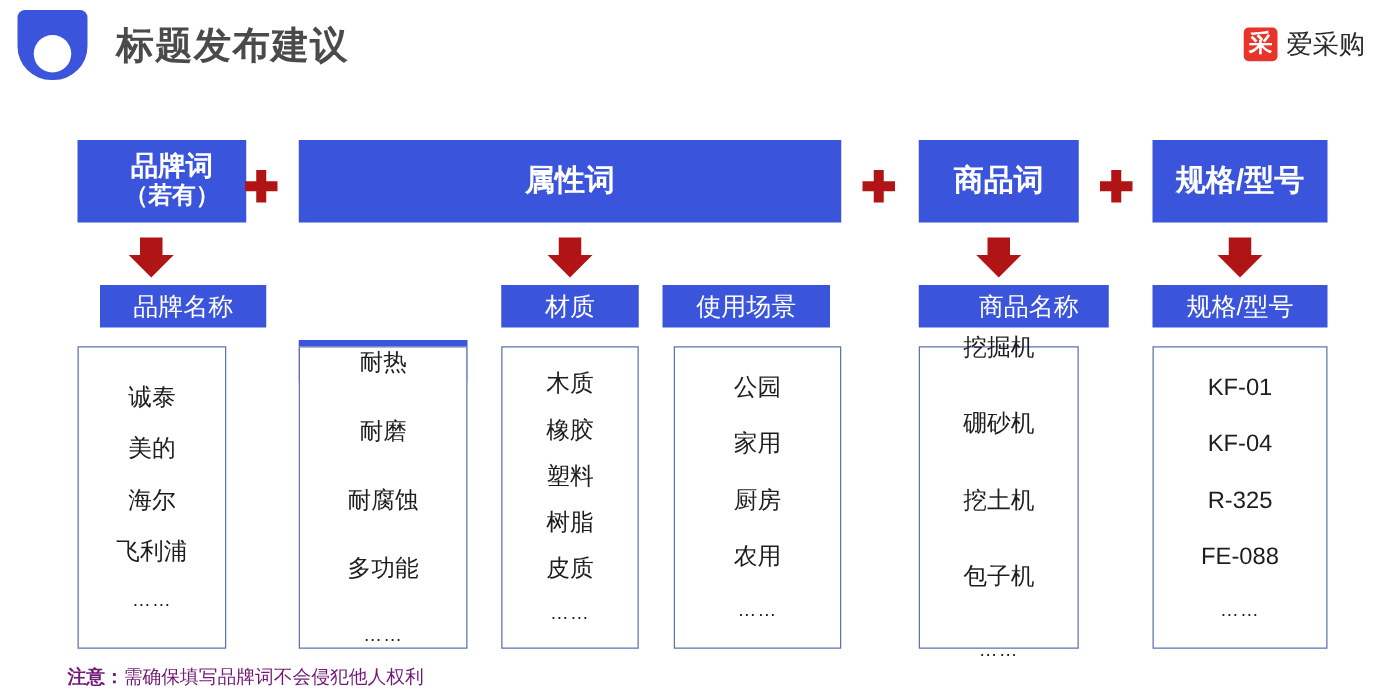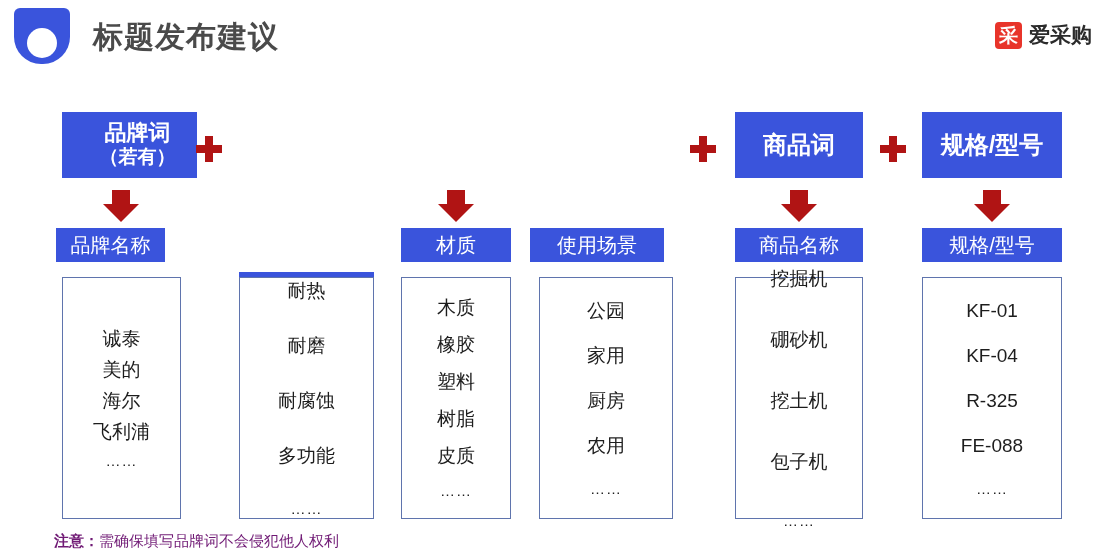--- a/index.html
+++ b/index.html
@@ -60,21 +60,21 @@
     color: #ffffff;
     font-size: 19px;
     font-weight: bold;
     display: flex;
     align-items: center;
     justify-content: center;
     line-height: 1;
   }
   .corp-logo .wordmark {
     font-size: 21px;
-    font-weight: bold;
+    font-weight: normal;
     color: #2b2b2b;
     letter-spacing: 0px;
   }
 
   
   .canvas {
     position: absolute;
     left: 0; top: 0;
     width: 1114px; height: 560px;
   }
@@ -188,20 +188,23 @@
 
 <div class="canvas">
 
   <div class="blue-box tier1 two-line" style="left:62px; top:112px; width:119px;padding-left:16px;">
     <span class="l1">品牌词</span>
     <span class="l2">（若有）</span>
   </div>
 
   <div class="plus" style="left:196px; top:136px;"></div>
 
+  <div class="blue-box tier1" style="left:239px; top:112px; width:434px;">
+    <span class="l1">属性词</span>
+  </div>
 
   <div class="plus" style="left:690px; top:136px;"></div>
 
   <div class="blue-box tier1" style="left:735px; top:112px; width:128px;align-items:center;">
     <span class="l1">商品词</span>
   </div>
 
   <div class="plus" style="left:880px; top:136px;"></div>
 
   <div class="blue-box tier1" style="left:922px; top:112px; width:140px;">
@@ -218,28 +221,28 @@
   </div>
   <div class="arrow" style="left:781px; top:190px;">
     <div class="stem"></div>
       <div class="head"></div>
   </div>
   <div class="arrow" style="left:974px; top:190px;">
     <div class="stem"></div>
       <div class="head"></div>
   </div>
 
-  <div class="blue-box tier2" style="left:56px; top:228px; width:109px;">品牌名称</div>
+  <div class="blue-box tier2" style="left:80px; top:228px; width:133px;">品牌名称</div>
   <div class="blue-box tier2" style="left:239px; top:228px; width:135px;margin-top:44px;">特点</div>
   <div class="blue-box tier2" style="left:401px; top:228px; width:110px;">材质</div>
   <div class="blue-box tier2" style="left:530px; top:228px; width:134px;">使用场景</div>
-  <div class="blue-box tier2" style="left:735px; top:228px; width:128px;">商品名称</div>
+  <div class="blue-box tier2" style="left:735px; top:228px; width:128px;padding-left:24px;">商品名称</div>
   <div class="blue-box tier2" style="left:922px; top:228px; width:140px;">规格/型号</div>
 
-  <div class="card" style="left:62px; top:277px; width:119px; height:242px; gap:12px;">
+  <div class="card" style="left:62px; top:277px; width:119px; height:242px; gap:22px;">
     <span class="item">诚泰</span>
     <span class="item">美的</span>
     <span class="item">海尔</span>
     <span class="item">飞利浦</span>
     <span class="item ellipsis">……</span>
   </div>
 
   <div class="card" style="left:239px; top:277px; width:135px; height:242px; gap:36px;">
     <span class="item">耐热</span>
     <span class="item">耐磨</span>

